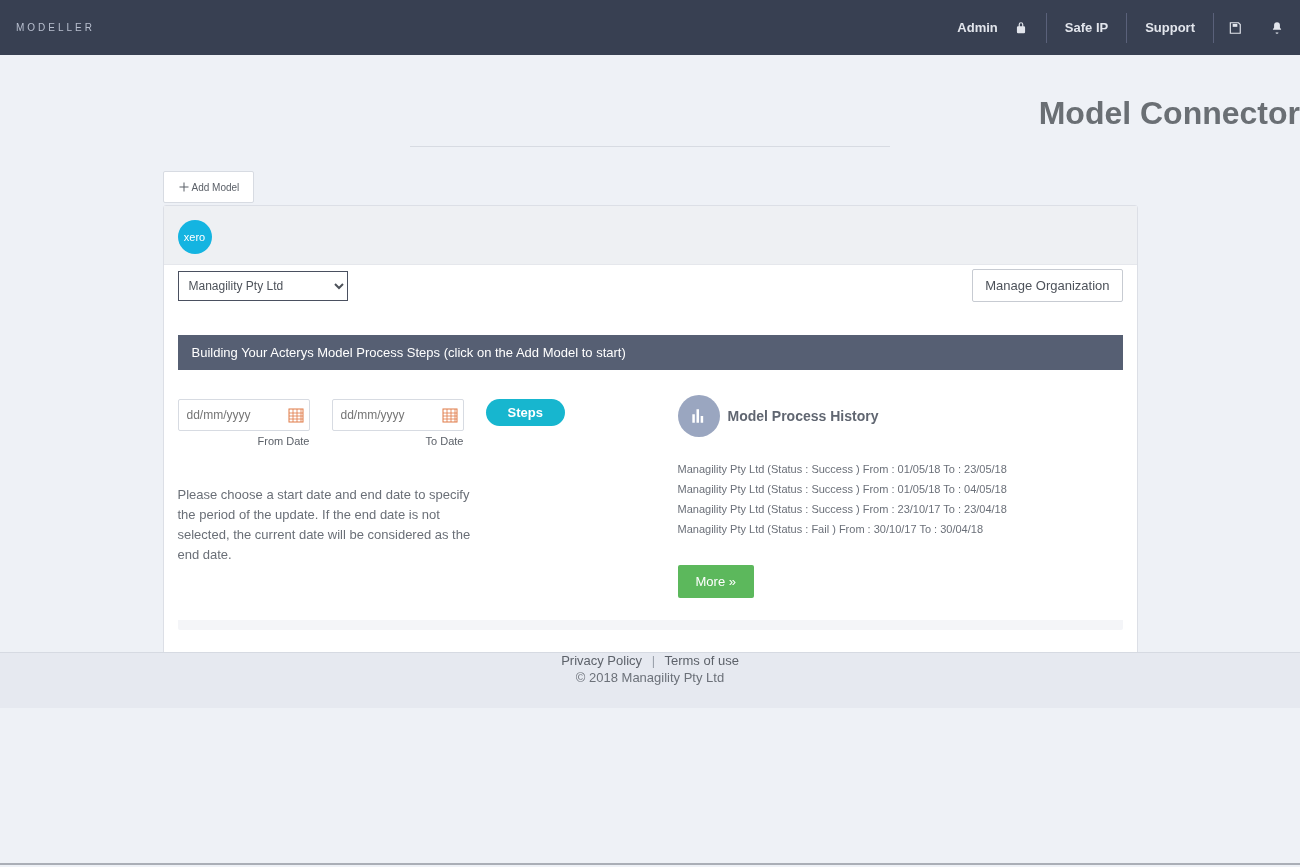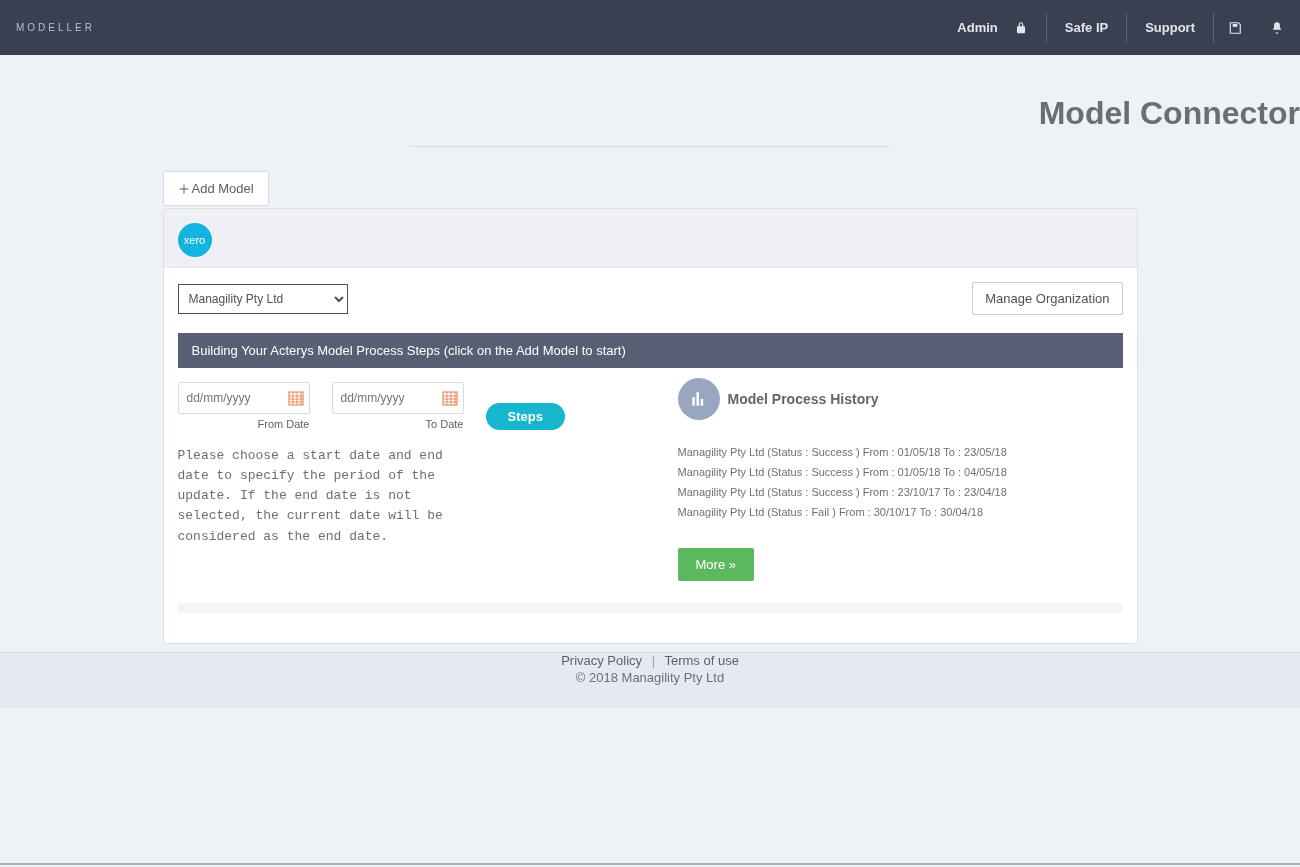--- a/index.html
+++ b/index.html
@@ -62,21 +62,21 @@
       border-top: 1px solid #d7dbe2;
     }
     .container {
       width: 975px;
       margin: 0 auto;
     }
     .add-model-btn {
       background: #fff;
       border: 1px solid #d7dbe2;
       padding: 9px 14px;
-      font-size: 13px;
+      font-size: 10px;
       color: #5b6068;
       cursor: pointer;
       display: inline-flex;
       align-items: center;
       gap: 2px;
       border-radius: 2px;
     }
     .plus-icon { width: 12px; height: 12px; fill: #5b6068; }
     .panel {
       background: #fff;
@@ -96,21 +96,21 @@
       color: #fff;
       font-size: 11px;
       display: inline-flex;
       align-items: center;
       justify-content: center;
     }
     .row-select {
       display: flex;
       align-items: center;
       justify-content: space-between;
-      padding: 14px 14px 18px;
+      padding: 4px 14px 18px;
     }
     .org-select {
       width: 170px;
       height: 30px;
       border: 1.5px solid #4a5060;
       font-size: 12px;
       padding: 0 6px;
       color: #4d525a;
       background: #fff;
     }
@@ -121,33 +121,33 @@
       font-size: 13px;
       color: #4d525a;
       border-radius: 2px;
       cursor: pointer;
     }
     .steps-bar {
       background: #565f73;
       color: #fff;
       font-size: 13px;
       padding: 10px 14px;
-      margin: 0 14px;
+      margin: 15px 14px;
     }
     .content-row {
       display: flex;
       padding: 14px;
       gap: 30px;
     }
     .left-col { width: 470px; }
     .right-col { flex: 1; }
     .date-row {
       display: flex;
       gap: 22px;
-      align-items: flex-end;
+      align-items: flex-start;
     }
     .date-group { display: flex; flex-direction: column; align-items: flex-end; }
     .date-input-wrap {
       position: relative;
       width: 132px;
     }
     .date-input {
       width: 132px;
       height: 32px;
       border: 1px solid #d7dbe2;
@@ -171,23 +171,22 @@
       border-radius: 14px;
       padding: 6px 22px;
       font-size: 13px;
       font-weight: 600;
       cursor: pointer;
     }
     .help-text {
       color: #6a6f77;
       font-size: 13px;
       line-height: 1.55;
-      margin-top: 16px;
+      margin-top: 38px;
       width: 300px;
-      font-family: Liberation Mono, monospace;
     }
     .history-header {
       display: flex;
       align-items: center;
       gap: 8px;
       margin-top: -4px;
     }
     .hist-icon-circle {
       width: 42px; height: 42px;
       border-radius: 50%;

